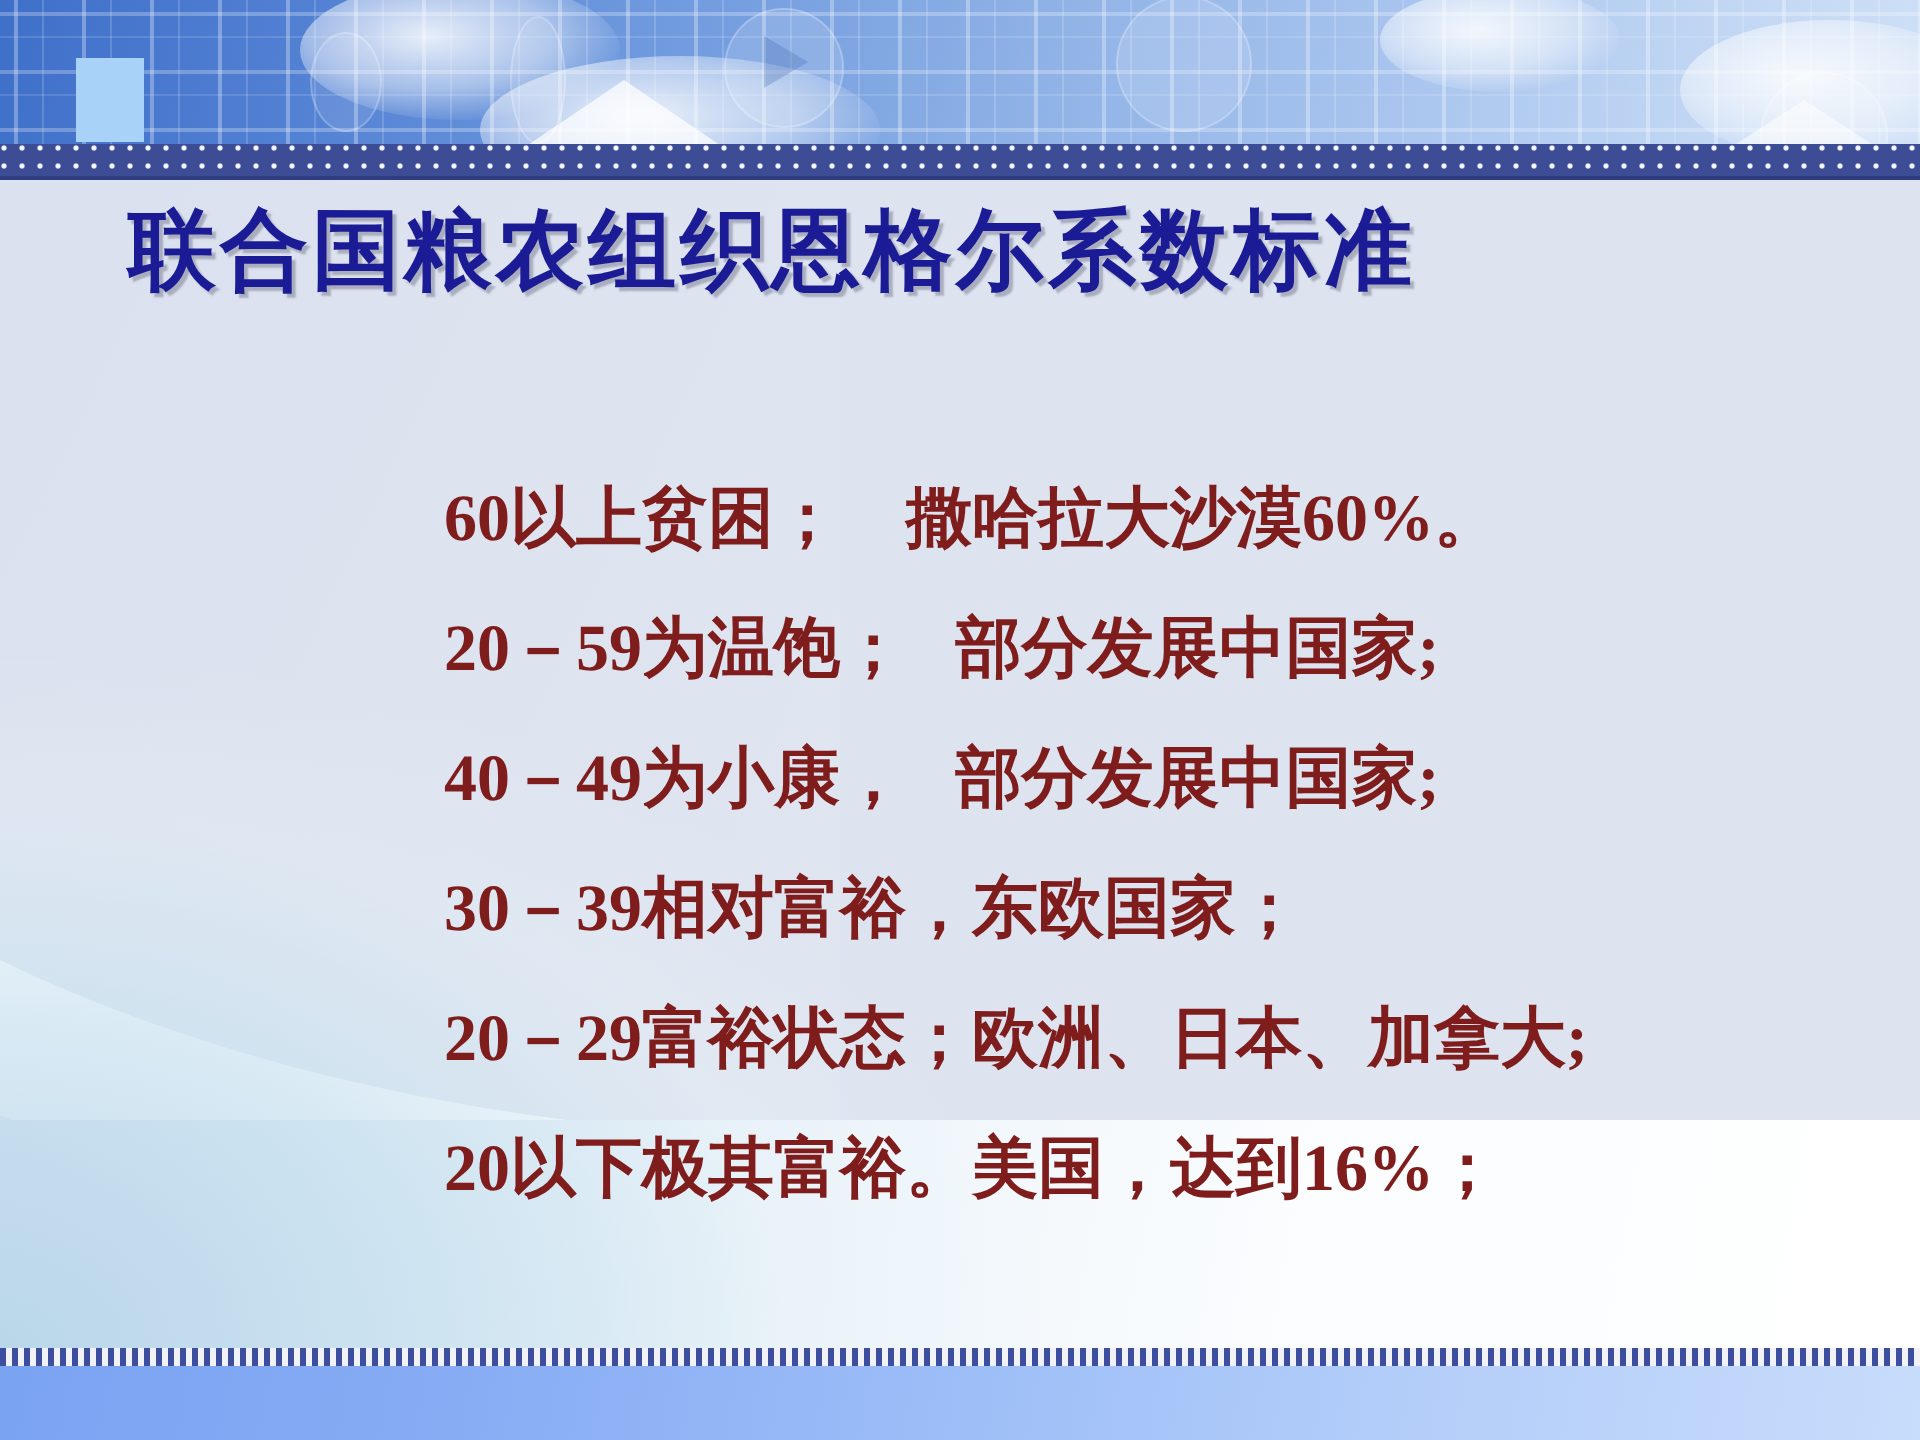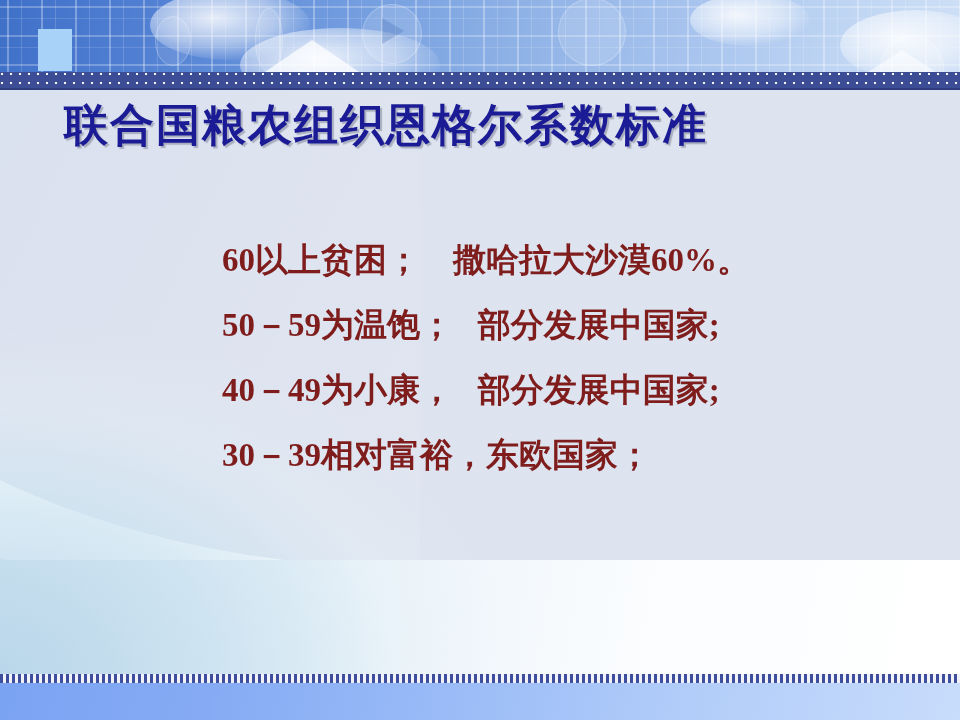--- a/index.html
+++ b/index.html
@@ -285,21 +285,23 @@
     <div class="play-glyph"></div>
     <div class="accent-square"></div>
   </div>
   <div class="dot-band"></div>
   <div class="dot-band-edge"></div>
 
   <div class="title">联合国粮农组织恩格尔系数标准</div>
 
   <div class="body-text">
     <div class="line">60以上贫困；    撒哈拉大沙漠60%。</div>
-    <div class="line">50－59为温饱；   部分发展中国家;</div>
+    <div class="line">20－59为温饱；   部分发展中国家;</div>
     <div class="line">40－49为小康，   部分发展中国家;</div>
     <div class="line">30－39相对富裕，东欧国家；</div>
+    <div class="line">20－29富裕状态；欧洲、日本、加拿大;</div>
+    <div class="line">20以下极其富裕。美国，达到16%；</div>
   </div>
 
   <div class="footer-rule"></div>
   <div class="footer-bar"></div>
 
 </div>
 
 </body></html>

